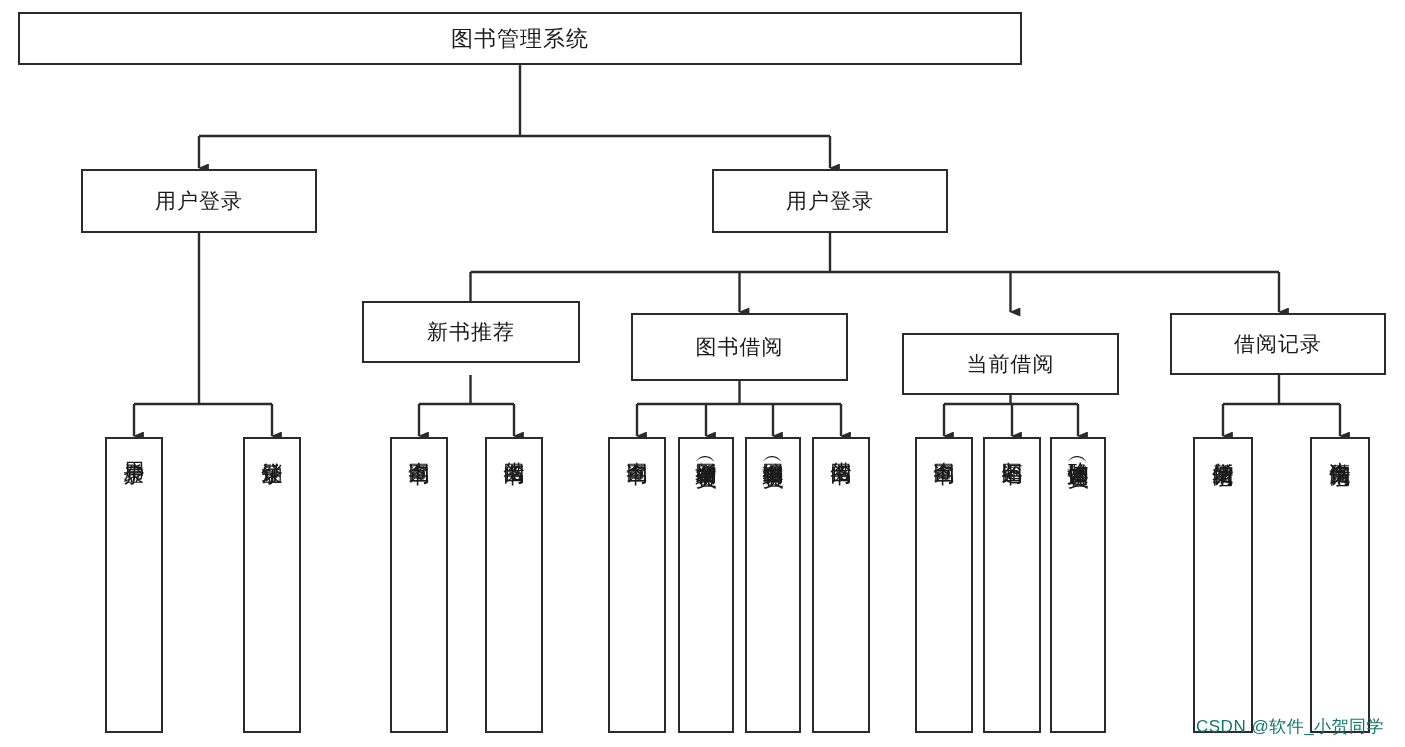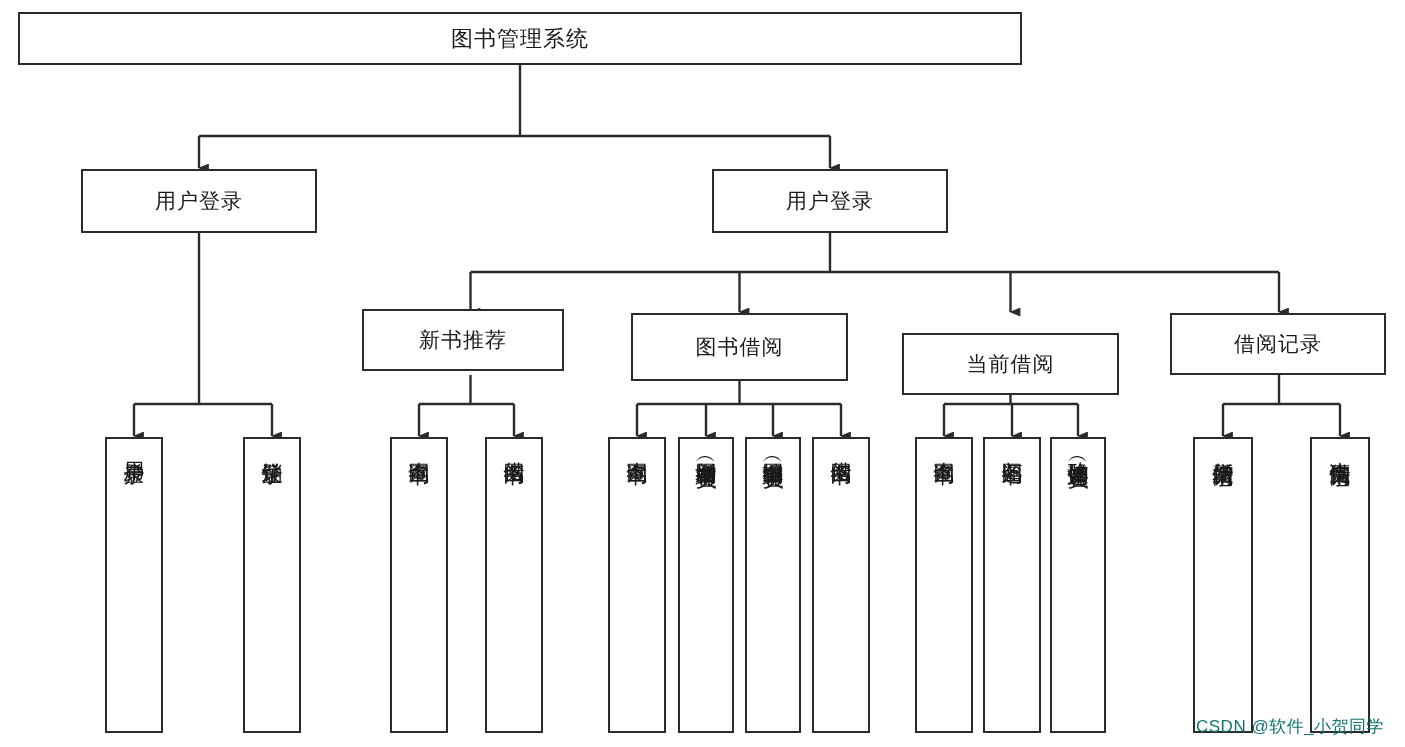--- a/index.html
+++ b/index.html
@@ -116,21 +116,21 @@
   <div id="nodes-layer">
       <div class="node horiz root" style="left: 18px; top: 12px; width: 1004px; height: 53px;">
         <span>图书管理系统</span>
       </div>
       <div class="node horiz" style="left: 81px; top: 169px; width: 236px; height: 64px;">
         <span>用户登录</span>
       </div>
       <div class="node horiz" style="left: 712px; top: 169px; width: 236px; height: 64px;">
         <span>用户登录</span>
       </div>
-      <div class="node horiz" style="left: 362px; top: 309px; width: 202px; height: 62px;">
+      <div class="node horiz" style="left: 362px; top: 301px; width: 218px; height: 62px;">
         <span>新书推荐</span>
       </div>
       <div class="node horiz" style="left: 631px; top: 313px; width: 217px; height: 68px;">
         <span>图书借阅</span>
       </div>
       <div class="node horiz" style="left: 902px; top: 313px; width: 217px; height: 62px; margin-top: 20px;">
         <span>当前借阅</span>
       </div>
       <div class="node horiz" style="left: 1170px; top: 313px; width: 216px; height: 62px;">
         <span>借阅记录</span>

